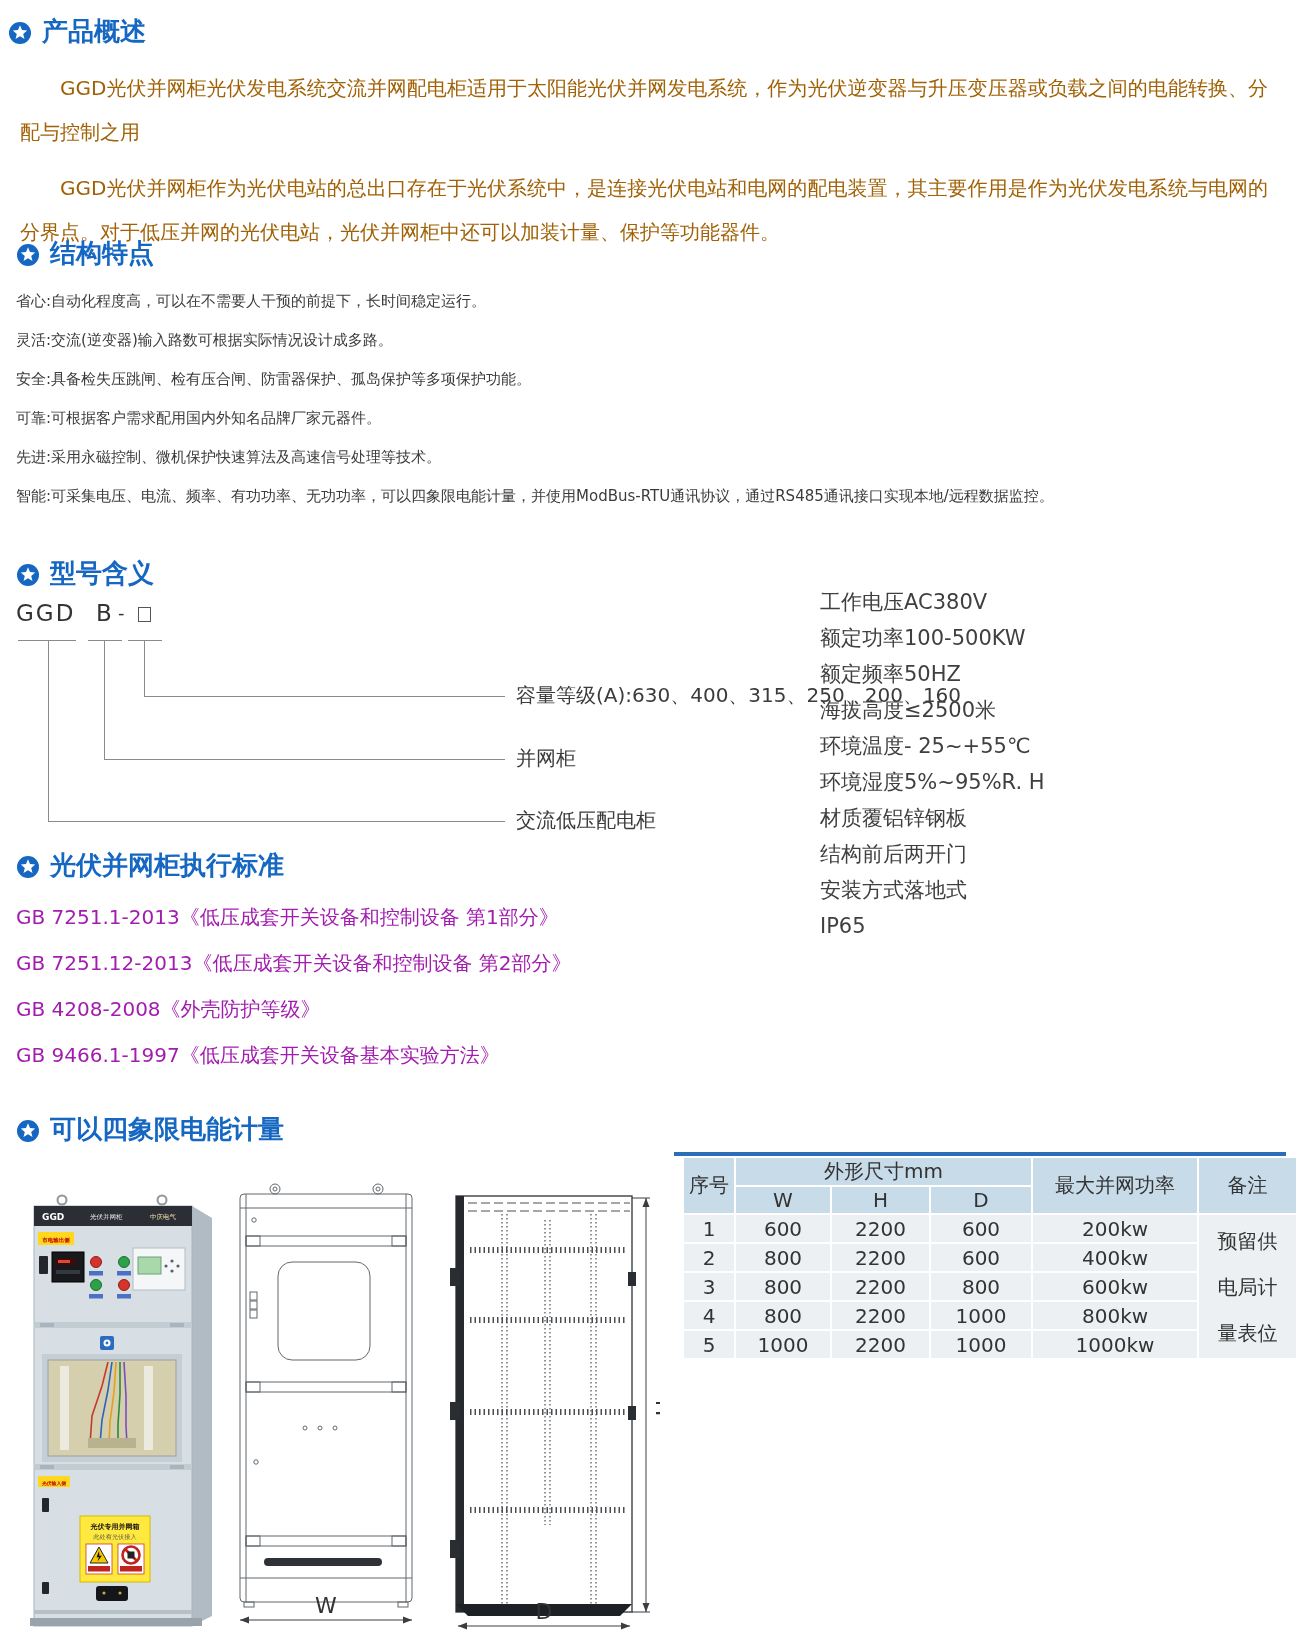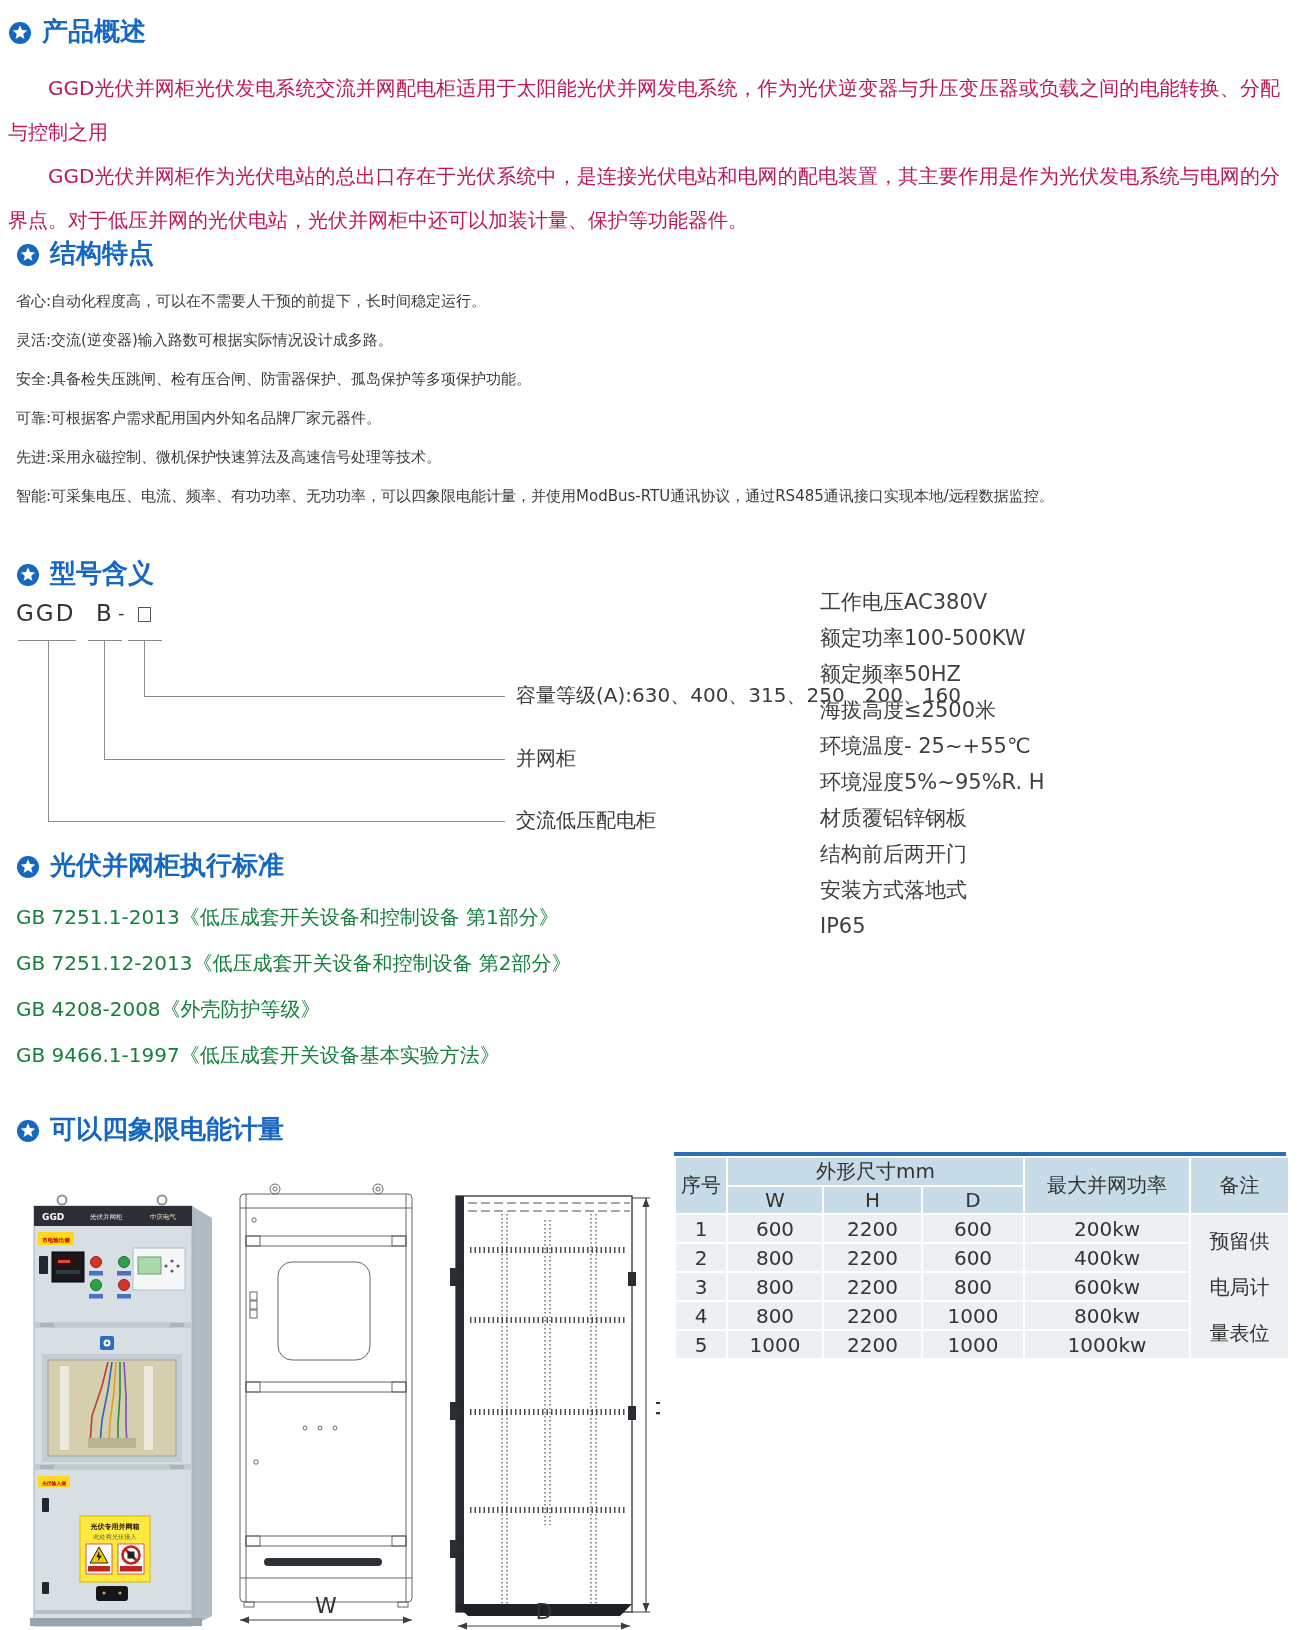--- a/index.html
+++ b/index.html
@@ -4,37 +4,37 @@
 <style>
   html,body{margin:0;padding:0;}
   body{
     width:1300px;height:1630px;position:relative;background:#ffffff;
     font-family:"DejaVu Sans","Liberation Sans",sans-serif;
     color:#3c3c3c;overflow:hidden;
   }
   .abs{position:absolute;}
   .sec-title{display:flex;align-items:center;gap:10px;color:#1567c2;font-size:26px;font-weight:bold;line-height:34px;}
   .sec-title .ico{width:24px;height:24px;flex:0 0 24px;display:inline-block;}
-  .para{font-size:20px;line-height:44px;text-indent:2em;text-align:justify;margin:0;color:#be185d;}
+  .para{font-size:20px;line-height:44px;text-indent:2em;text-align:justify;margin:12px;color:#a16207;}
   .feat-item{font-size:15px;line-height:39px;text-align:justify;color:#3b3b3b;}
   .tech-item{font-size:21px;line-height:36px;color:#3f3f3f;}
-  .std-item{font-size:20px;line-height:46px;color:#15803d;}
+  .std-item{font-size:20px;line-height:46px;color:#a21caf;}
   
   #model{width:790px;height:300px;}
   .code-row{position:absolute;top:44px;left:0;font-size:23px;color:#333;}
   .code-ggd{position:absolute;left:0;top:0;letter-spacing:2px;}
   .code-b{position:absolute;left:80px;top:0;}
   .code-dash{position:absolute;left:102px;top:2px;font-size:18px;}
   .code-square{position:absolute;left:122px;top:7px;width:11px;height:13px;border:1.5px solid #555;}
   .tick{position:absolute;height:0;border-top:1.5px solid #8a8a8a;}
   .lline{position:absolute;border-left:1.5px solid #8a8a8a;border-bottom:1.5px solid #8a8a8a;}
   .model-label{position:absolute;left:500px;font-size:20px;color:#3b3b3b;white-space:nowrap;}
   
   #size-table{width:612px;border-top:4px solid #2b6db6;}
-  #size-table table{border-collapse:separate;border-spacing:2px;width:100%;table-layout:fixed;}
+  #size-table table{border-collapse:separate;border-spacing:2px;width:100%;table-layout:fixed;margin-left:8px;}
   #size-table th,#size-table td{font-weight:normal;text-align:center;vertical-align:middle;font-size:20px;color:#333;padding:0;}
   #size-table thead th{background:#c7dbe9;}
   #size-table tbody td{background:#edf0f2;}
   #size-table .h1{height:26px;}
   #size-table .h2{height:26px;}
   #size-table tbody tr{height:27px;}
   .remark-cell div{line-height:46px;}
   svg text{font-family:"DejaVu Sans","Liberation Sans",sans-serif;}
 </style>
 </head>

